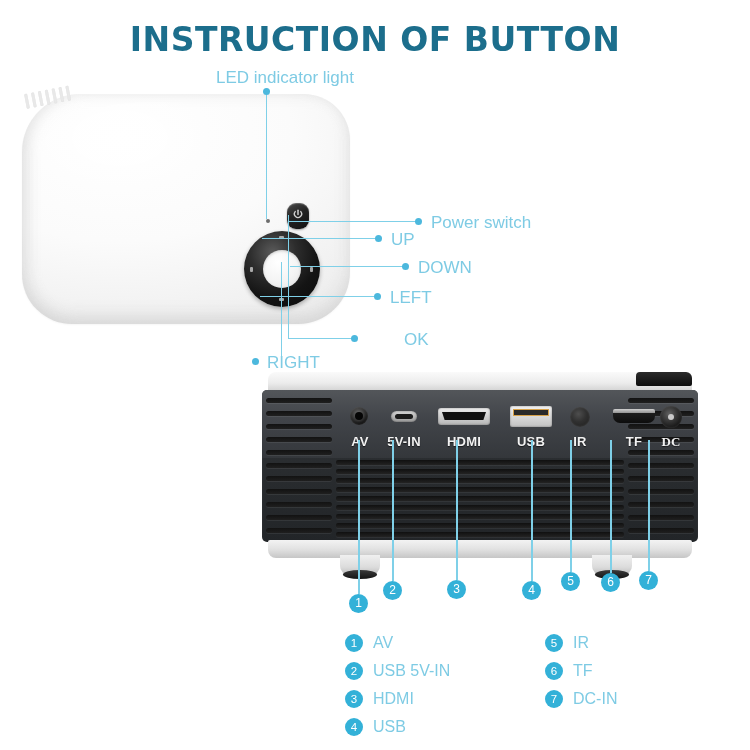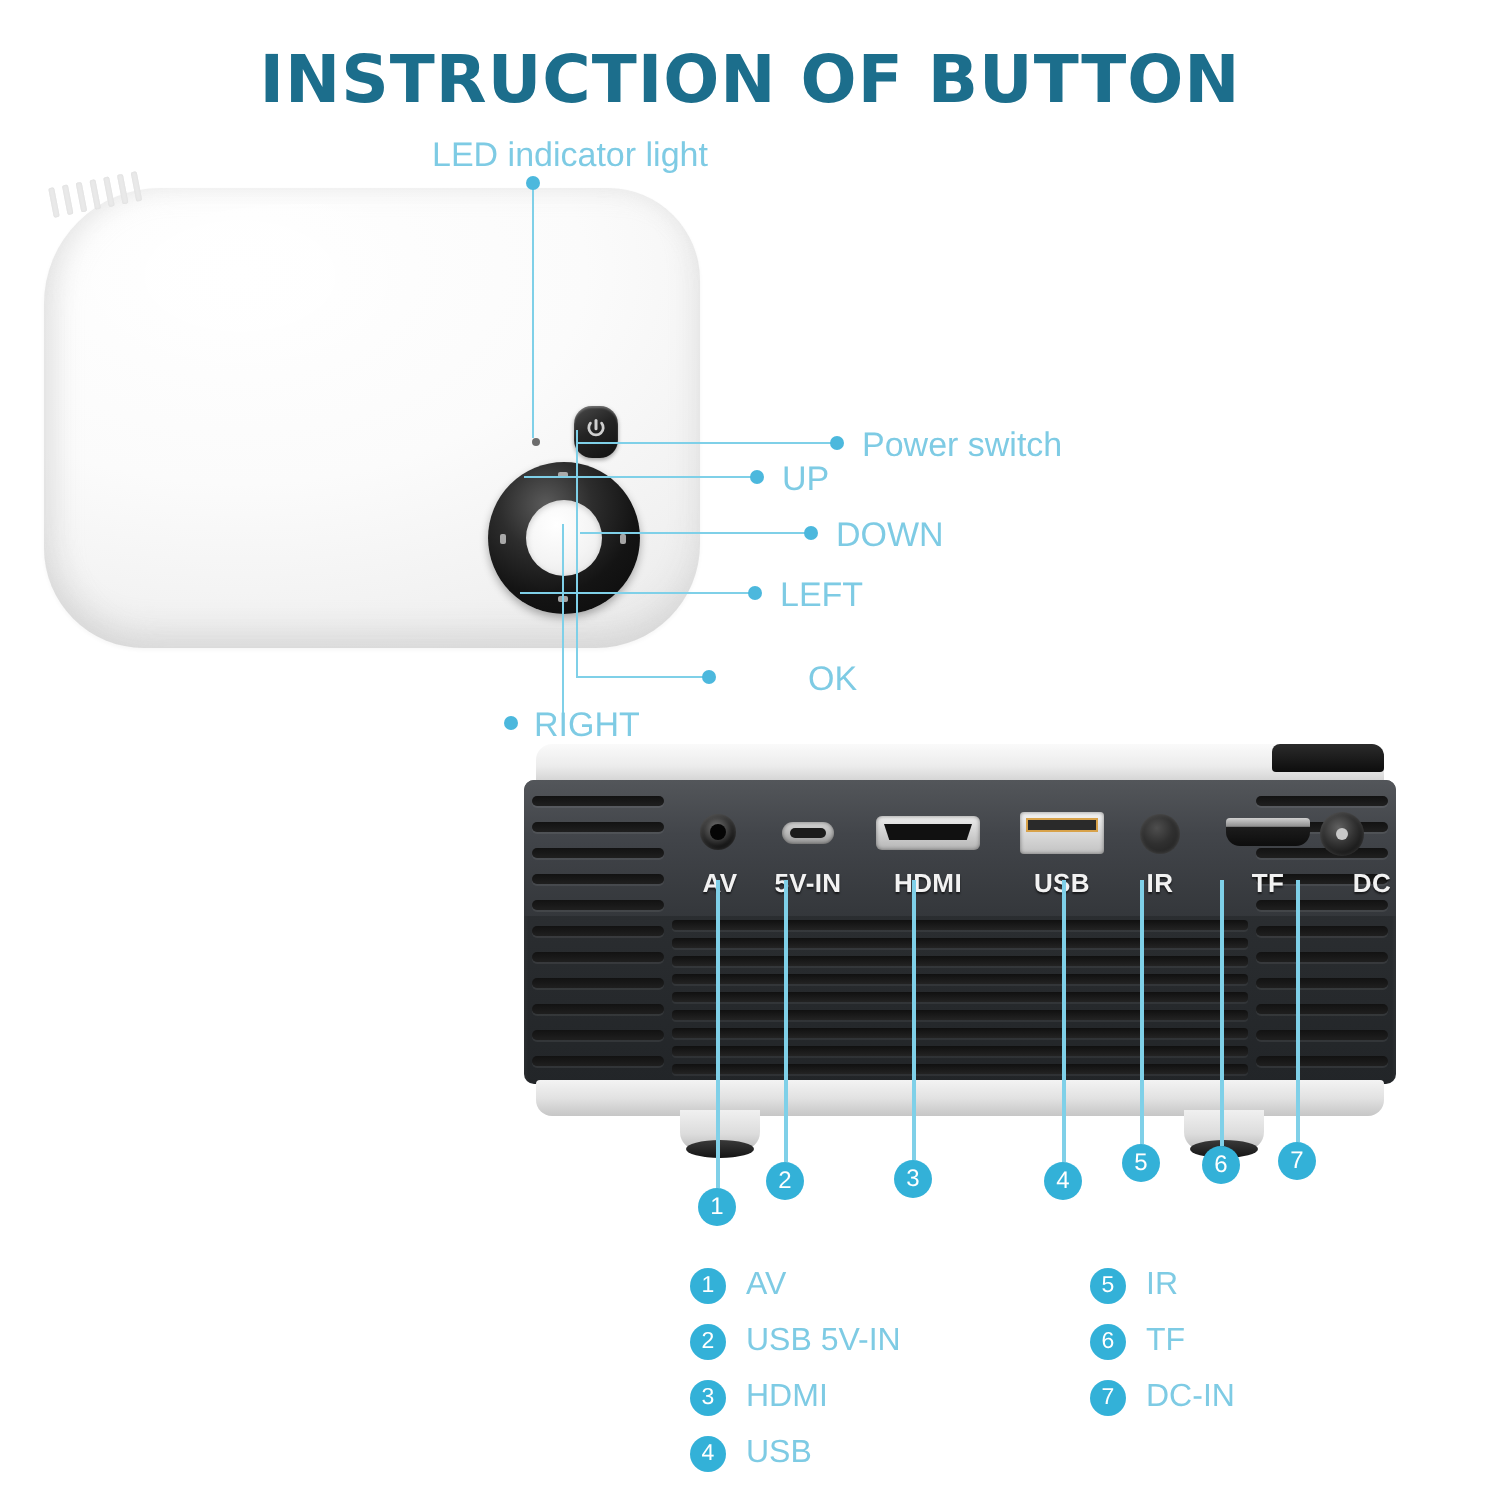--- a/index.html
+++ b/index.html
@@ -509,21 +509,21 @@
       <div class="port port-usb" style="left:248px; top:16px;"></div>
       <div class="port-label" style="left:243px; width:52px;">USB</div>
 
       <div class="port port-ir" style="left:308px; top:17px;"></div>
       <div class="port-label" style="left:298px; width:40px;">IR</div>
 
       <div class="port port-tf" style="left:351px; top:19px;"></div>
       <div class="port-label" style="left:352px; width:40px;">TF</div>
 
       <div class="port port-dc" style="left:398px; top:16px;"></div>
-      <div class="port-label" style="left:404px; width:40px;">DC</div>
+      <div class="port-label" style="left:389px; width:40px;font-family:Liberation Serif, serif;">DC</div>
     </div>
 
     <div id="rear-botrail"></div>
     <div class="foot left"></div>
     <div class="foot right"></div>
   </div>
 
   <div class="numline" style="left:358px; top:440px; height:154px;"></div>
   <div class="num" style="left:349px; top:594px;">1</div>
 

